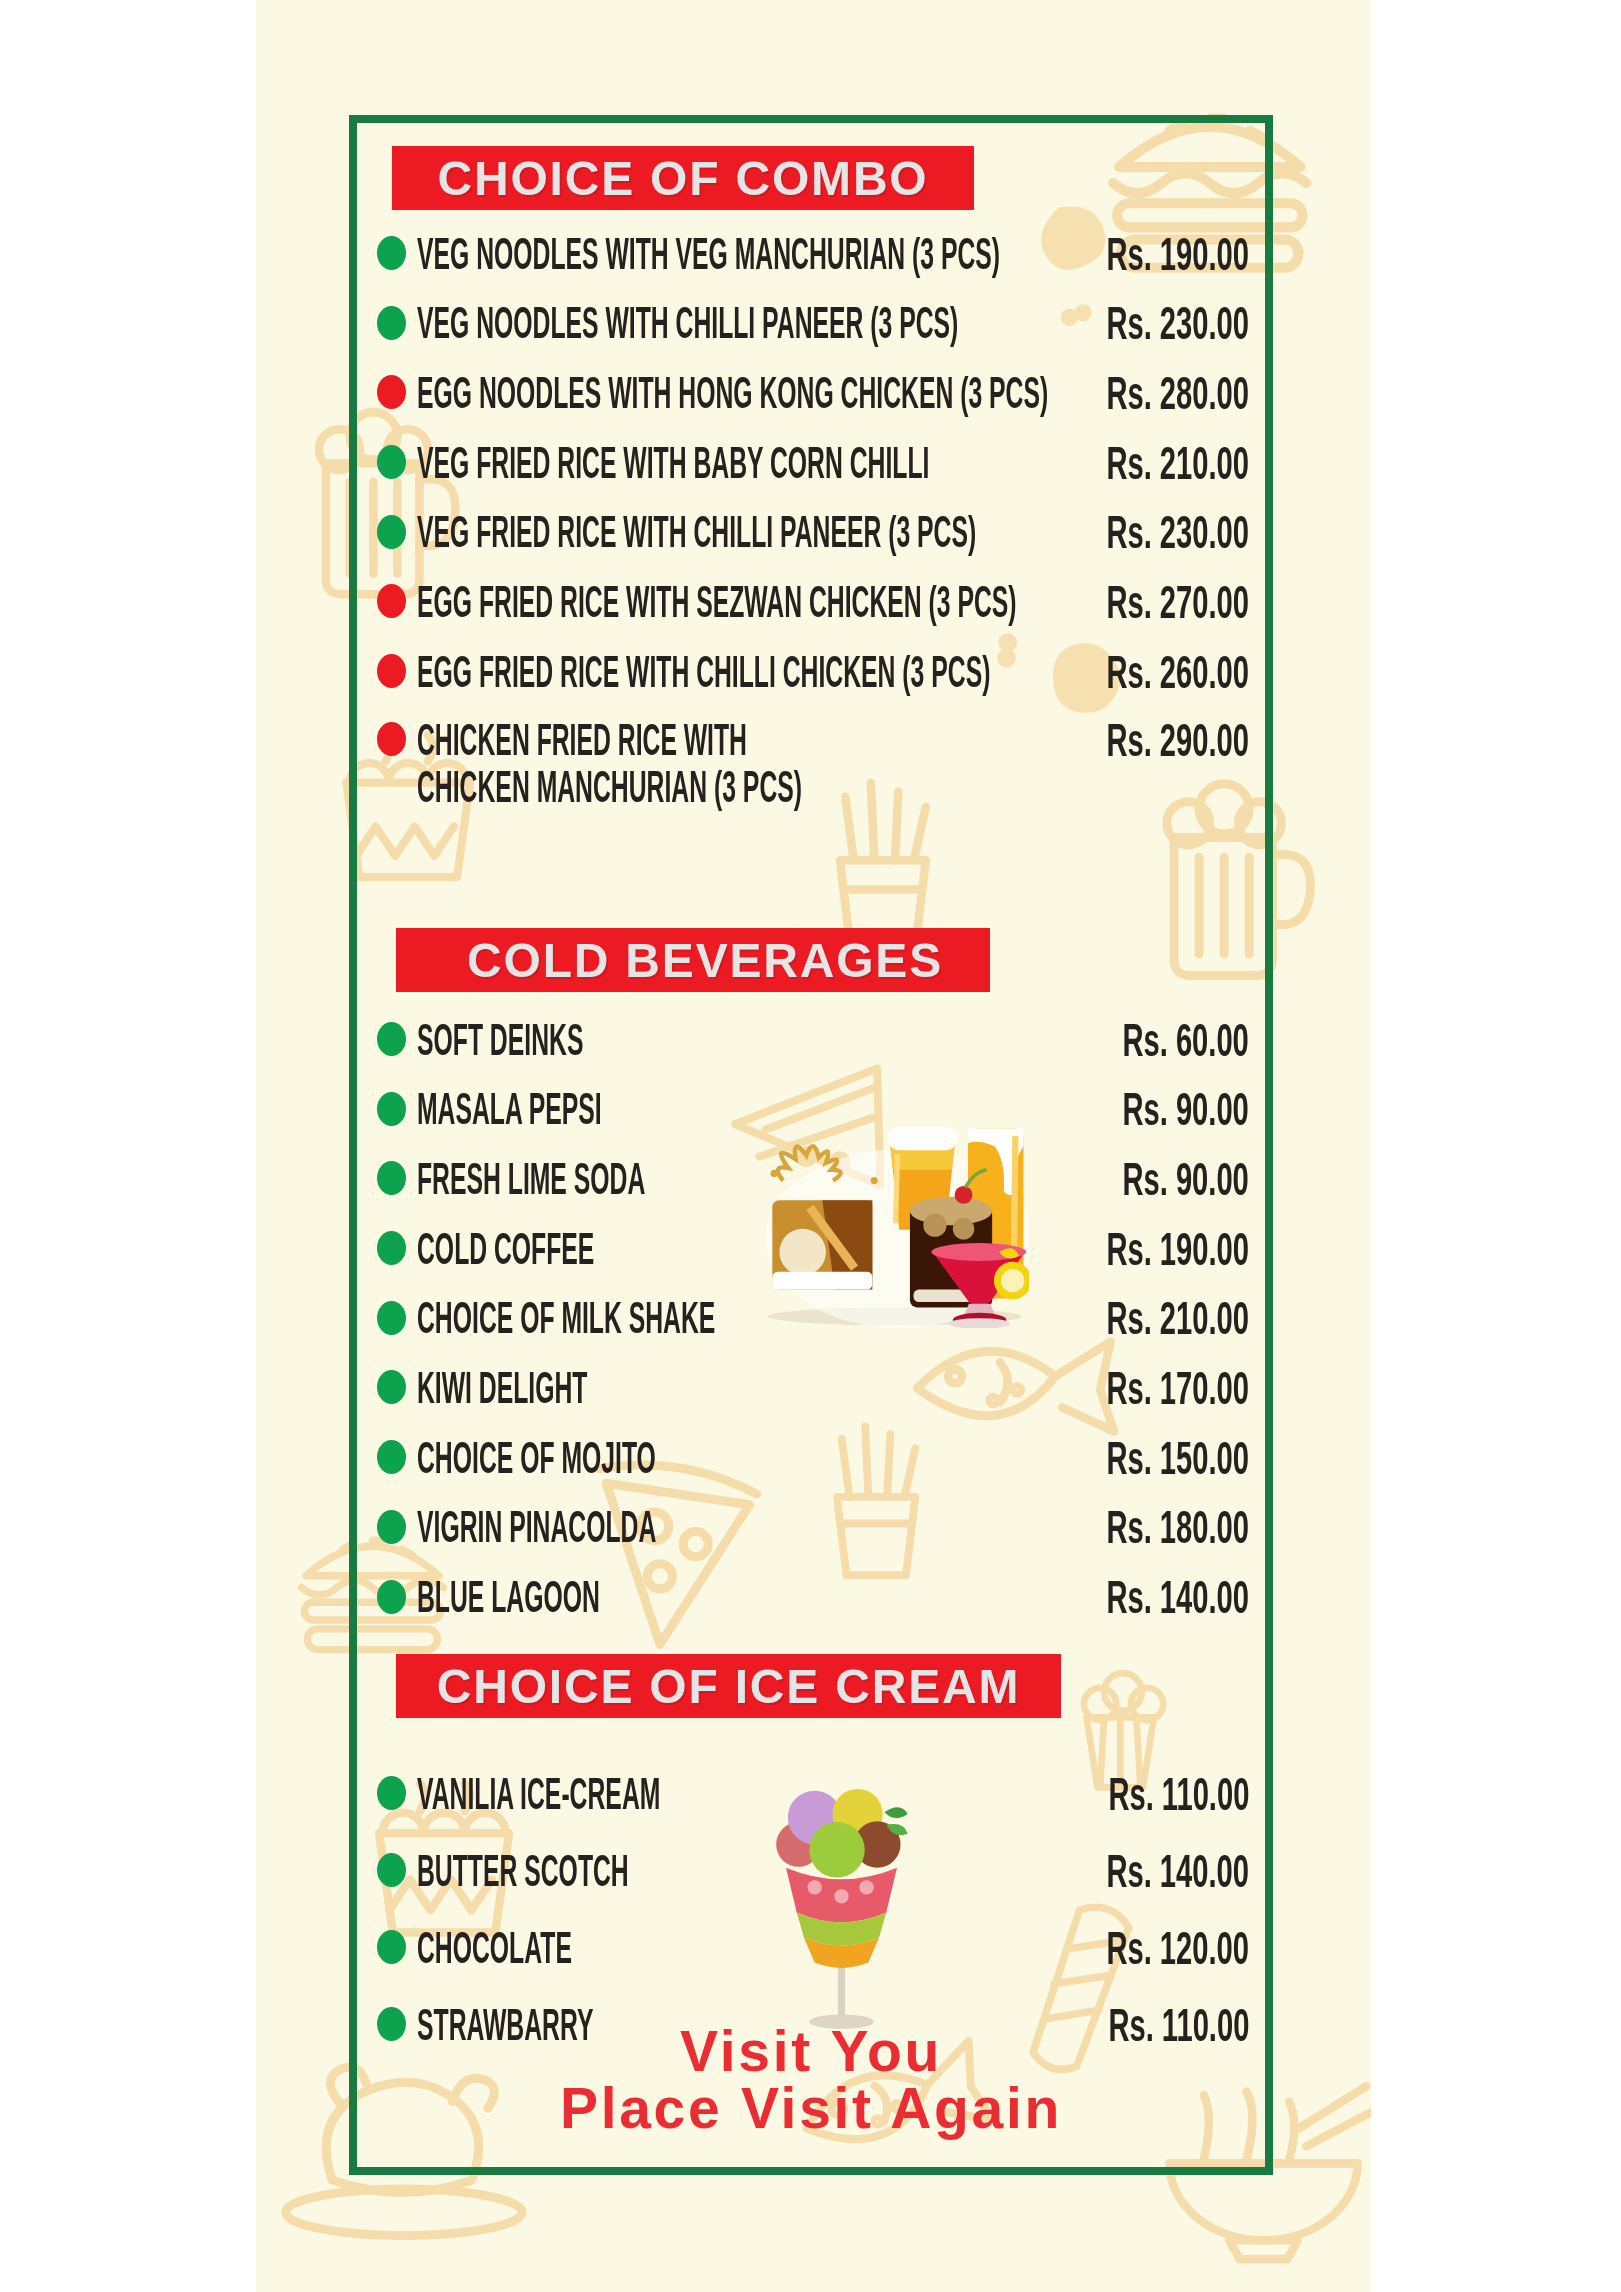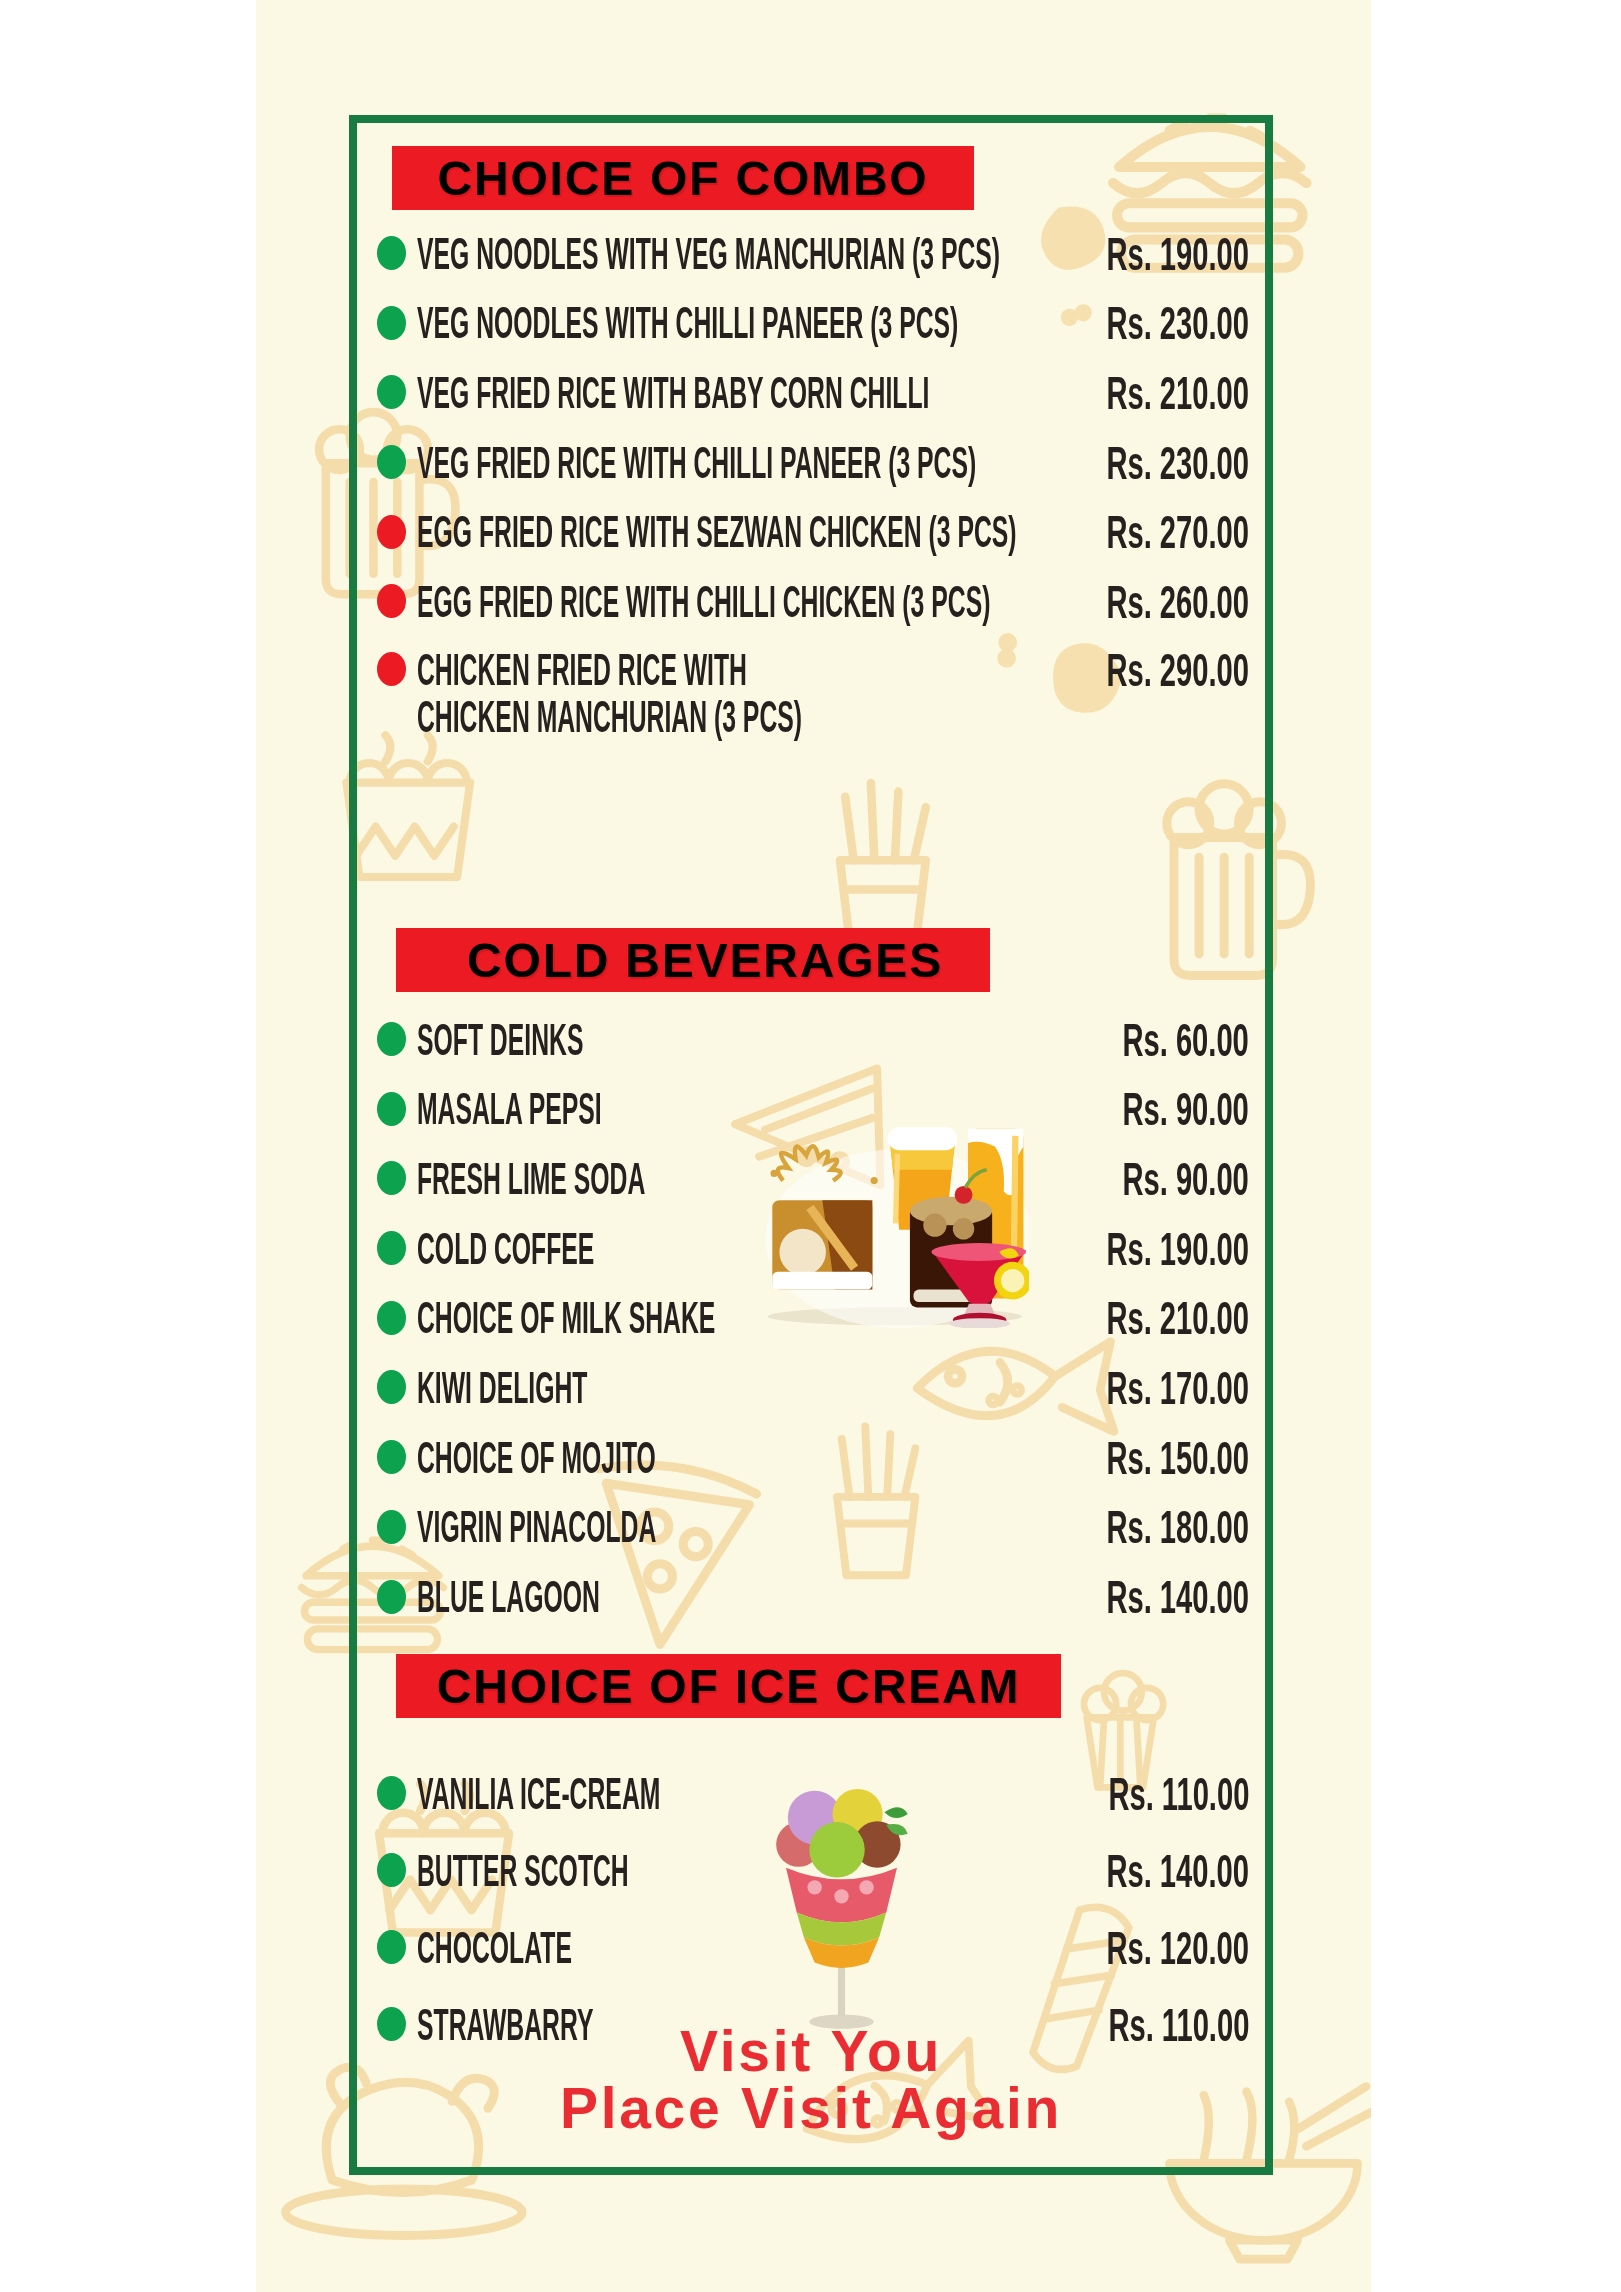--- a/index.html
+++ b/index.html
@@ -8,21 +8,21 @@
   
   .panel{position:absolute;left:256px;top:0;width:1115px;height:2293px;background:#FBF8E3;overflow:hidden;}
   .doodles{position:absolute;left:0;top:0;width:1115px;height:2293px;stroke:#F5D8A2;fill:none;
            stroke-width:5;stroke-linecap:round;stroke-linejoin:round;opacity:.85;}
   .doodles .fillonly{fill:#F7DCA8;stroke:none;}
   
   .menu-box{position:absolute;left:349px;top:115px;width:924px;height:2060px;
             border:8px solid #187B42;box-sizing:border-box;}
   
   .secbar{position:absolute;height:64px;background:#EC1B23;display:flex;align-items:center;justify-content:center;}
-  .secbar .btx{font-weight:bold;font-size:48px;color:#000000;letter-spacing:1.8px;white-space:nowrap;
+  .secbar .btx{font-weight:bold;font-size:48px;color:#e5e5e5;letter-spacing:1.8px;white-space:nowrap;
                text-shadow:1.8px 1.8px 0 rgba(110,0,0,.18);}
   .bar1{left:35px;top:23px;width:582px;}
   .bar2{left:39px;top:805px;width:570px;padding-left:24px;}
   .bar3{left:39px;top:1531px;width:665px;justify-content:center;}
   
   .sec{position:absolute;left:0;right:0;margin:0;padding:0;list-style:none;}
   .sec-rows1{top:105px;}
   .sec-rows2{top:891px;}
   .sec-rows3{top:1645px;}
   .row{display:flex;align-items:center;height:50px;margin:0 16px 19.7px 19.7px;padding:0;}
@@ -202,20 +202,25 @@
     <span class="price"><span class="tx">Rs. 190.00</span></span>
   </li>
 
   <li class="row">
     <span class="bullet veg"></span>
     <span class="label"><span class="tx">VEG NOODLES WITH CHILLI PANEER (3 PCS)</span></span>
     <span class="price"><span class="tx">Rs. 230.00</span></span>
   </li>
 
 
+  <li class="row">
+    <span class="bullet nonveg"></span>
+    <span class="label"><span class="tx">EGG NOODLES WITH HONG KONG CHICKEN (3 PCS)</span></span>
+    <span class="price"><span class="tx">Rs. 280.00</span></span>
+  </li>
 
   <li class="row gap-top">
     <span class="bullet veg"></span>
     <span class="label"><span class="tx">VEG FRIED RICE WITH BABY CORN CHILLI</span></span>
     <span class="price"><span class="tx">Rs. 210.00</span></span>
   </li>
 
   <li class="row">
     <span class="bullet veg"></span>
     <span class="label"><span class="tx">VEG FRIED RICE WITH CHILLI PANEER (3 PCS)</span></span>

